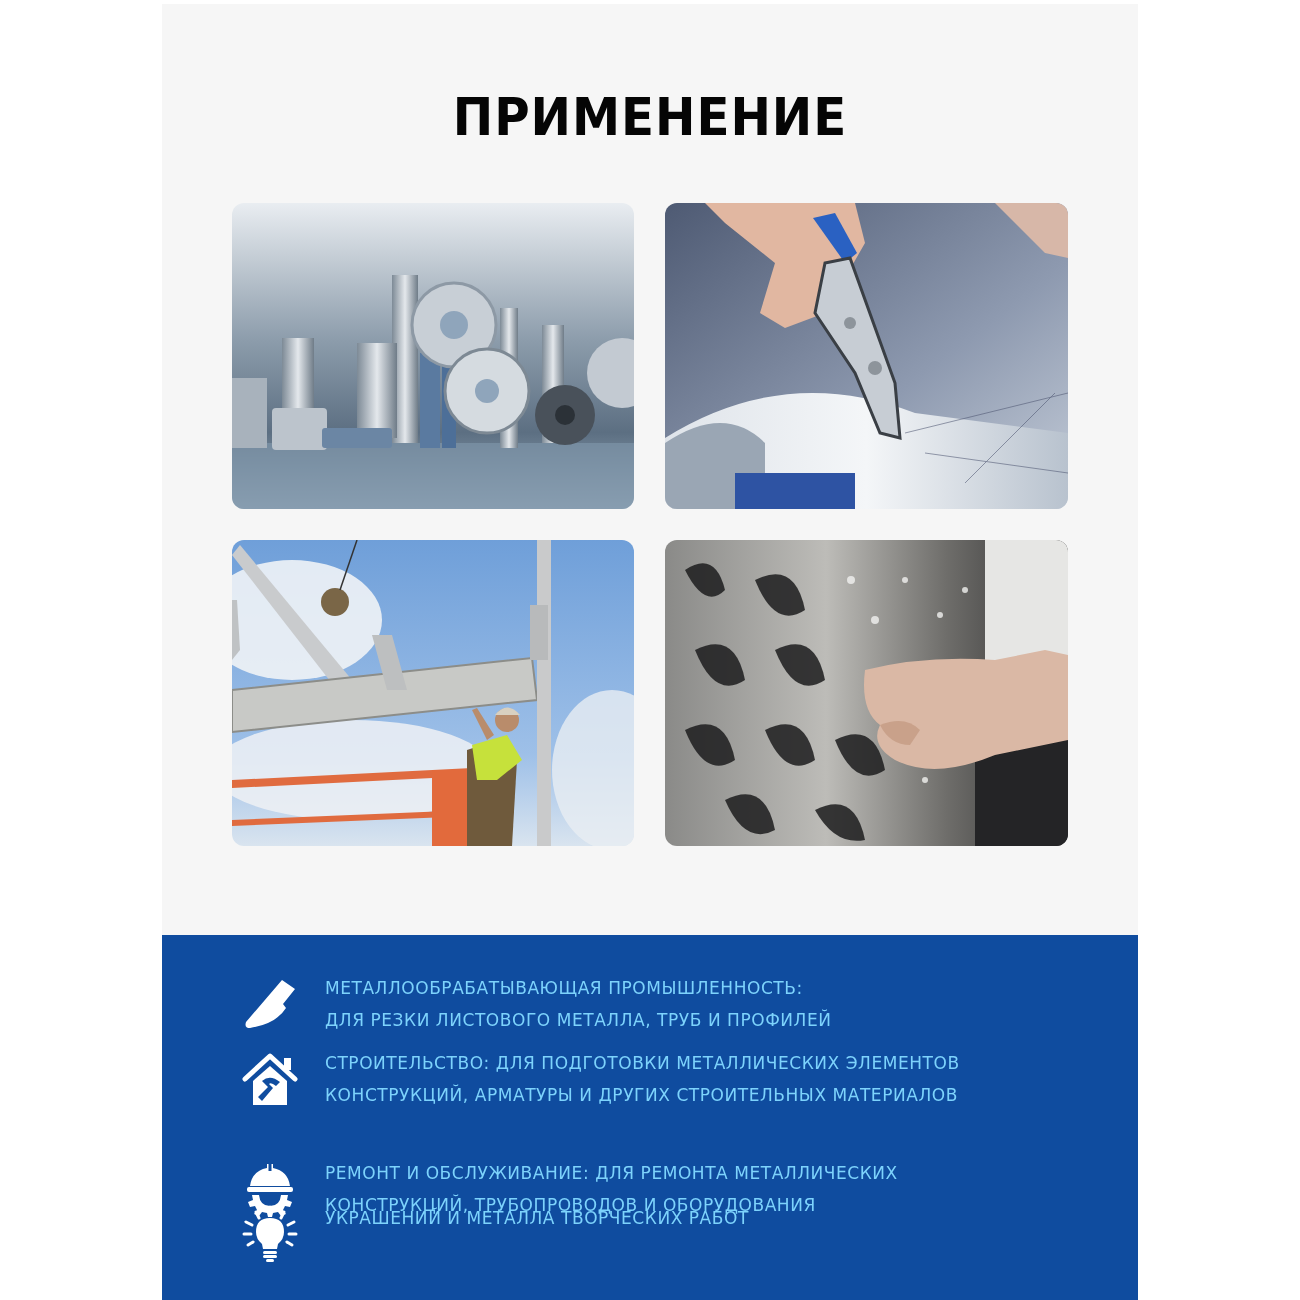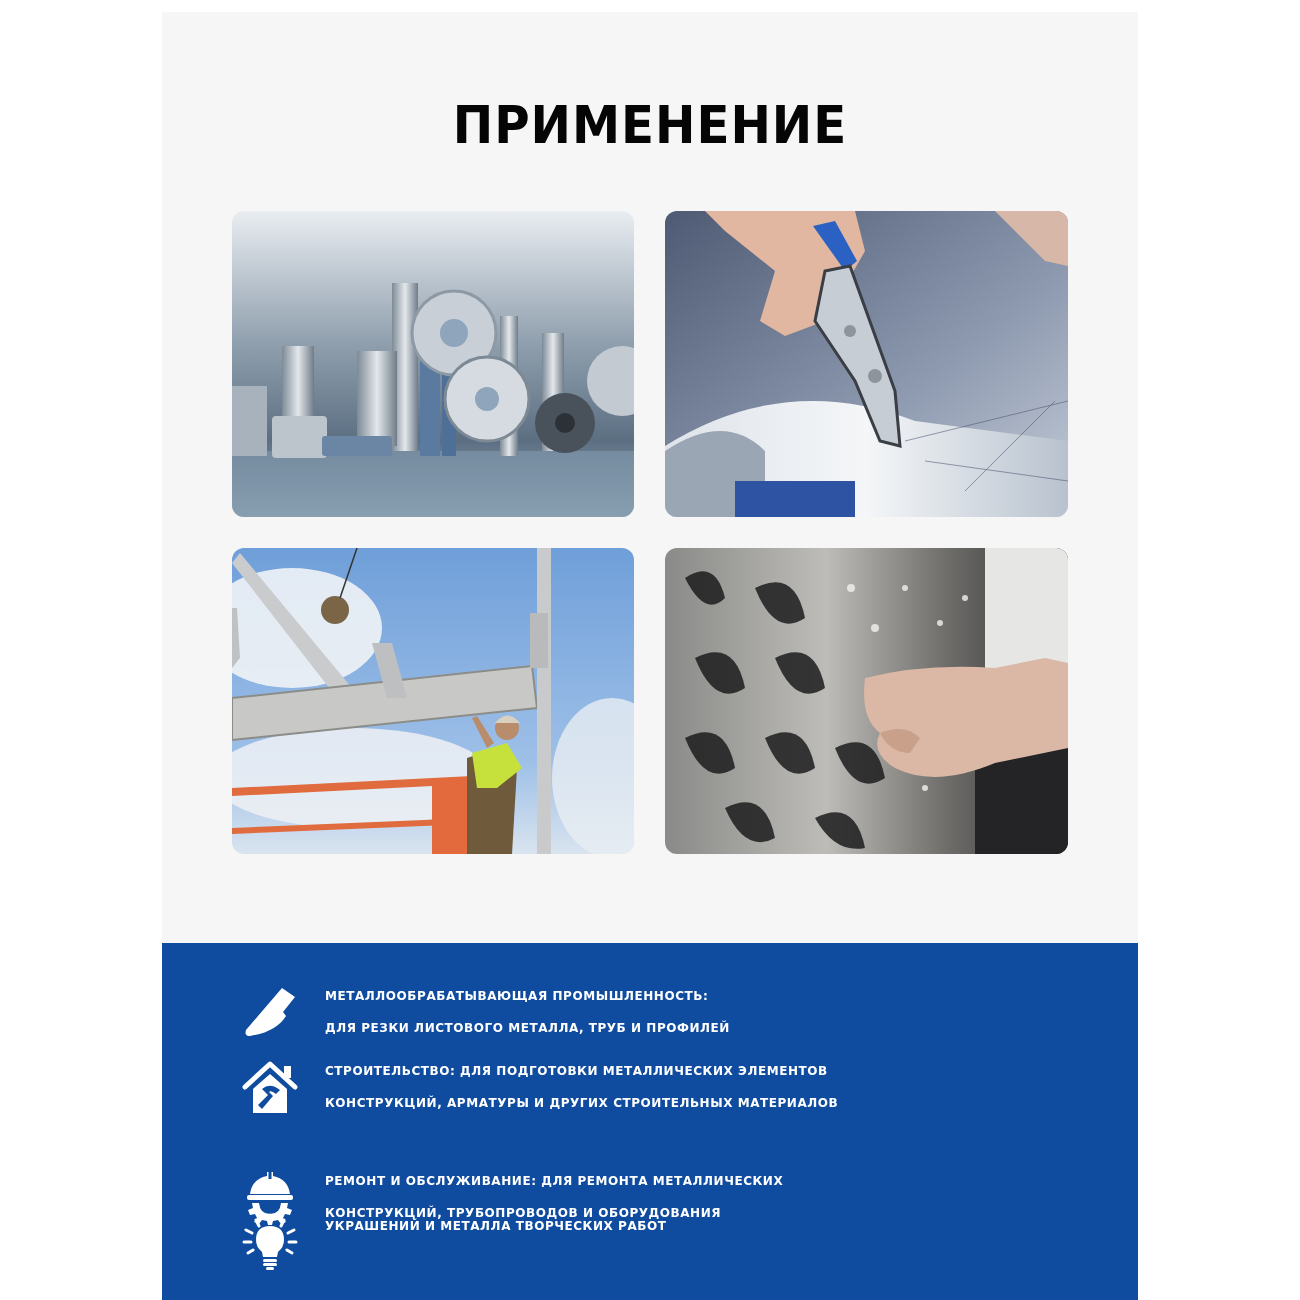--- a/index.html
+++ b/index.html
@@ -2,21 +2,21 @@
 <html><head>
 <meta charset="utf-8">
 <style>
   html, body { margin: 0; padding: 0; }
   body {
     width: 1300px; height: 1300px; background: #ffffff;
     position: relative; overflow: hidden;
     font-family: "DejaVu Sans", "Liberation Sans", sans-serif;
   }
   .card {
-    position: absolute; left: 162px; top: 12px; width: 976px; height: 1256px;
+    position: absolute; left: 162px; top: 4px; width: 976px; height: 1256px;
     background: #f6f6f6;
   }
   .title {
     position: absolute; left: 0; right: 0; top: 78px;
     text-align: center; font-size: 52px; font-weight: 900;
     letter-spacing: 1px; color: #050505; line-height: 70px;
     font-family: "DejaVu Sans", sans-serif;
     transform: scaleX(0.93);
   }
   .photo {
@@ -32,21 +32,21 @@
     position: absolute; left: 0; top: 931px; width: 976px; height: 369px;
     background: #0f4c9f;
   }
   .item { position: absolute; left: 0; width: 976px; height: 70px; }
   .item .icon {
     position: absolute; left: 78px; top: 2px; width: 60px; height: 60px;
   }
   .item .icon svg { width: 60px; height: 60px; display: block; }
   .item .text {
     position: absolute; left: 163px; top: 0; width: 800px;
-    color: #ffffff; font-weight: bold; font-size: 12px;
+    color: #7dd3fc; font-weight: normal; font-size: 17px;
     line-height: 32px; letter-spacing: 0.55px; white-space: nowrap;
     font-family: "DejaVu Sans", sans-serif;
   }
   .i1 { top: 37px; }
   .i2 { top: 112px; }
   .i3 { top: 190px; margin-top: 32px; }
   .i4 { top: 267px; }
 </style>
 </head>
 <body>

